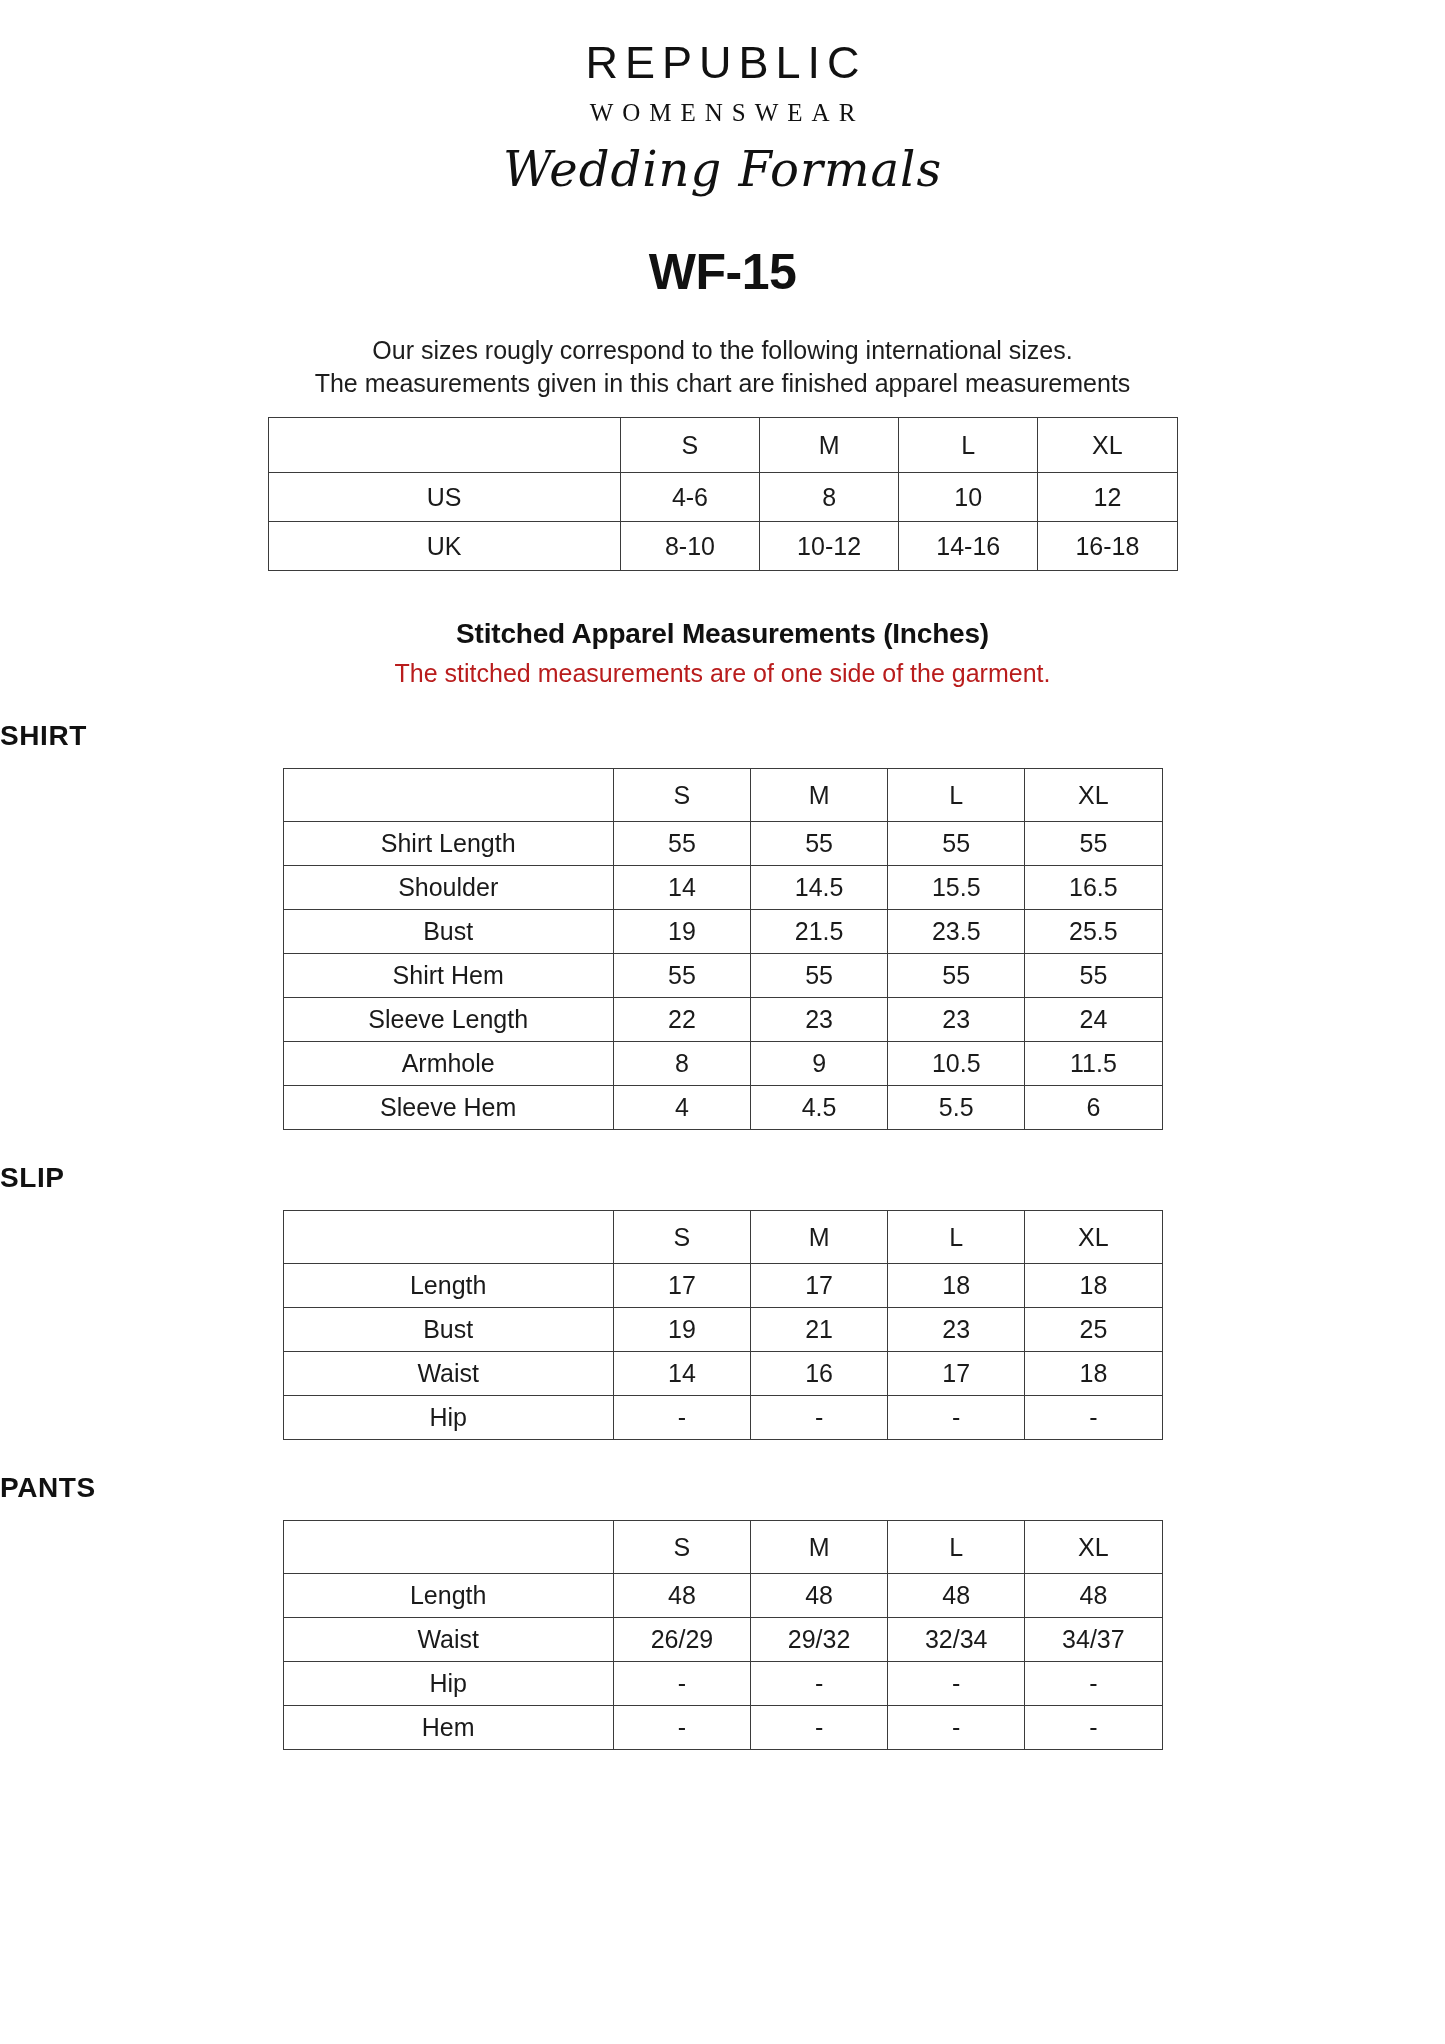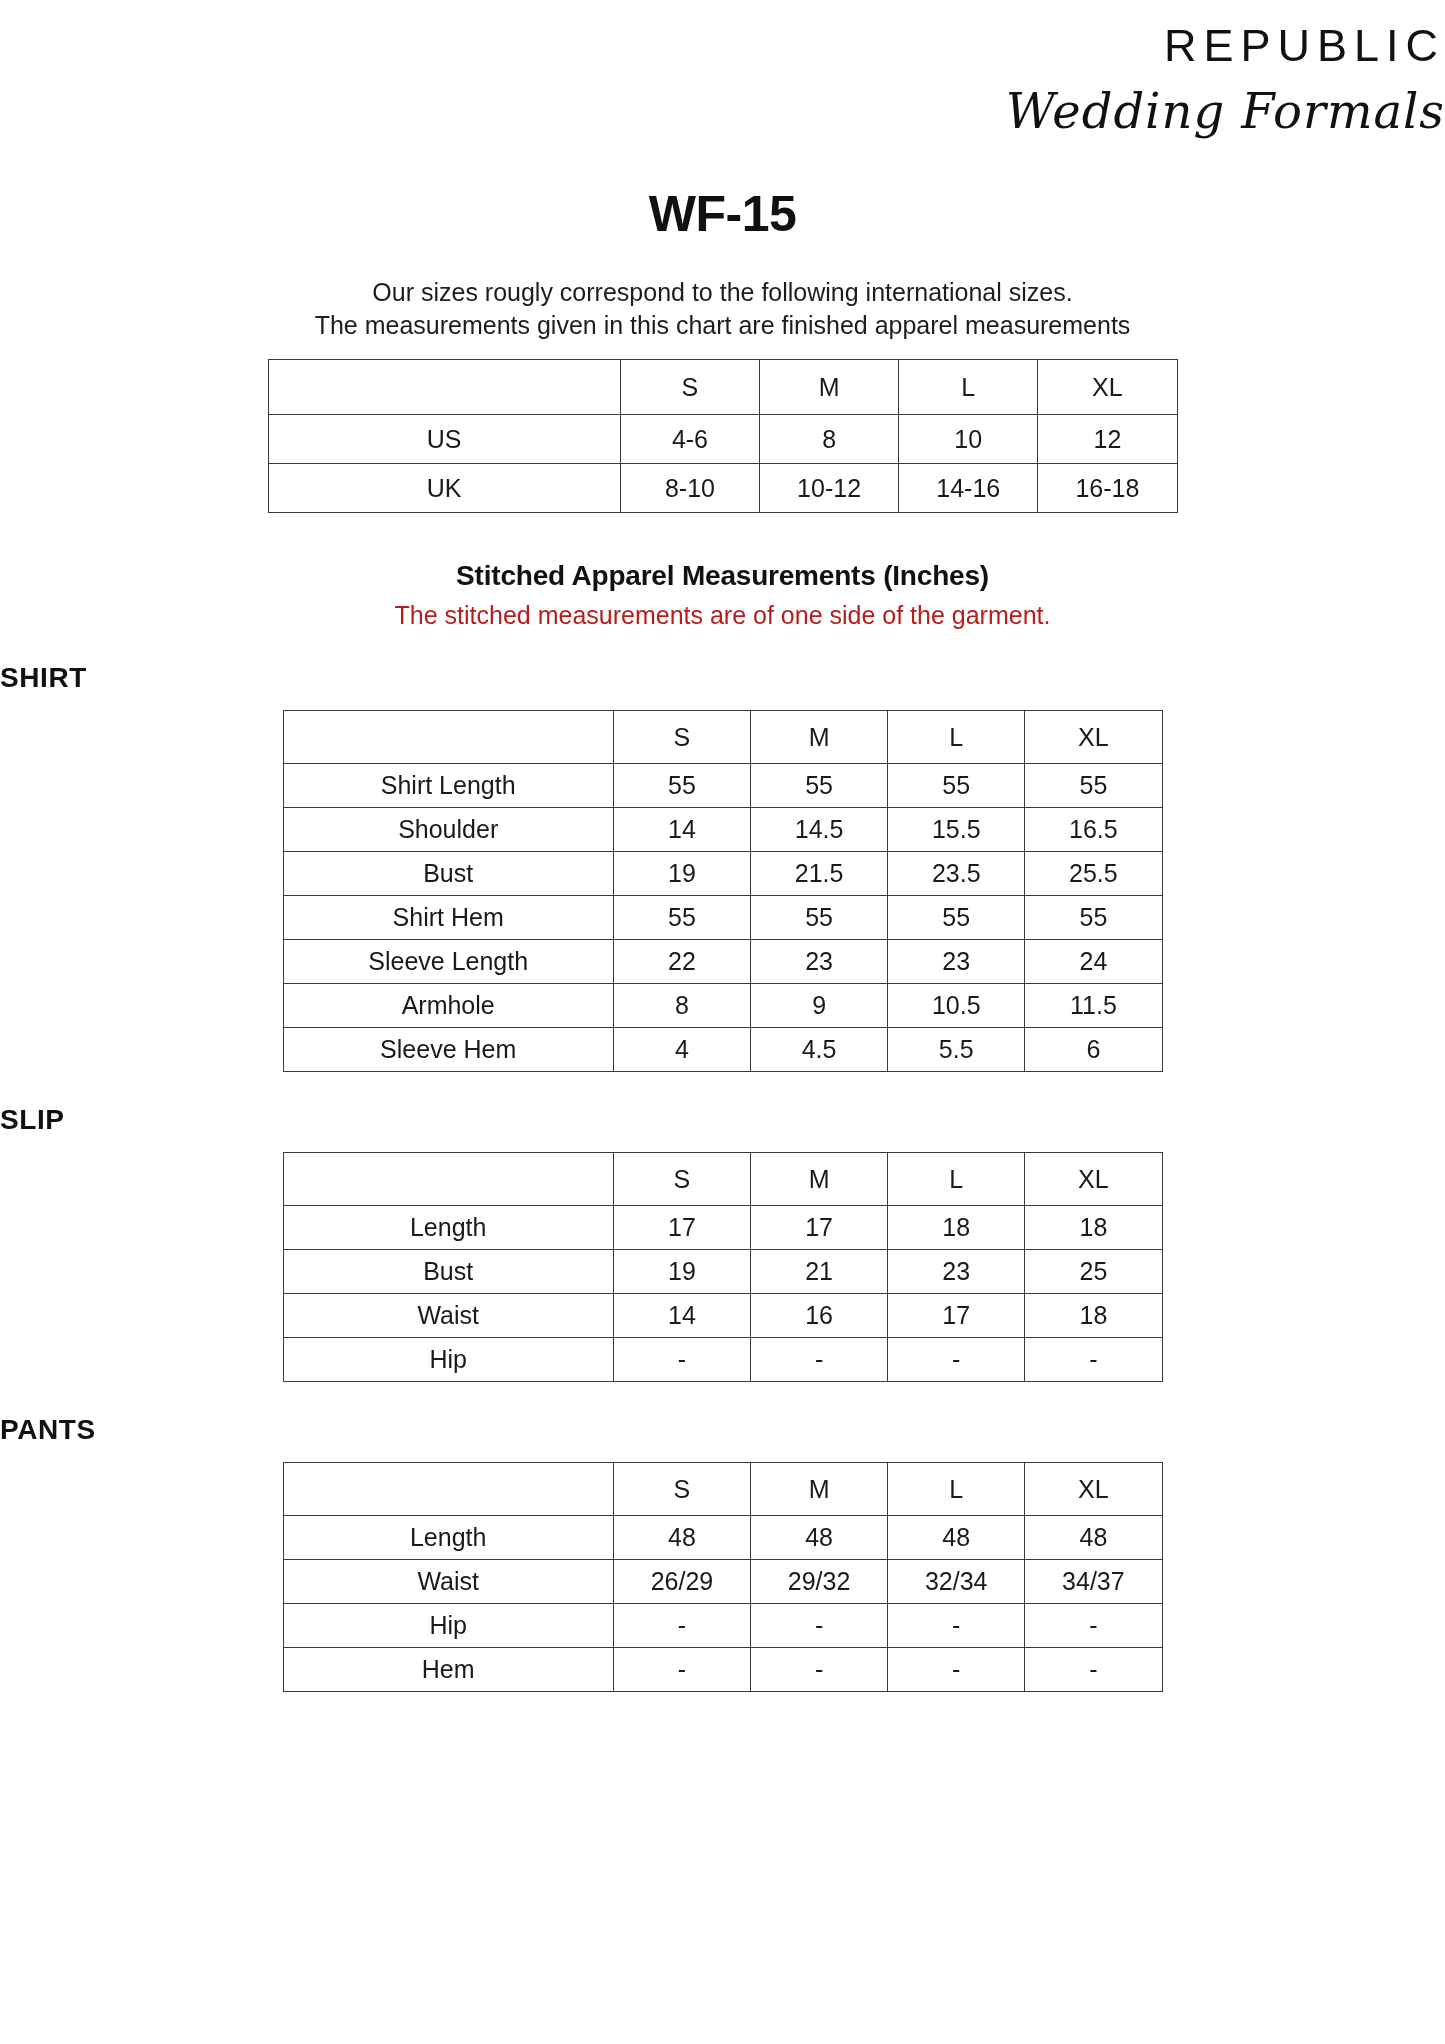--- a/index.html
+++ b/index.html
@@ -19,22 +19,23 @@
   .page {
     width: 1445px;
     min-height: 2044px;
     padding: 0;
     position: relative;
     overflow: hidden;
   }
 
   
   .brand {
-    text-align: right;
+    text-align: center;
     padding-top: 22px;
+    margin-top: 17px;
   }
   .brand-name {
     font-family: "Liberation Sans", sans-serif;
     font-size: 45px;
     letter-spacing: 7px;
     font-weight: 300;
     color: #111;
     line-height: 1.05;
     margin: 0;
     padding-left: 7px;
@@ -143,20 +144,21 @@
 
   .spacer-bottom { height: 10px; }
 </style>
 </head>
 <body>
 
 <div class="page">
 
   <div class="brand">
     <div class="brand-name">REPUBLIC</div>
+    <div class="brand-sub">WOMENSWEAR</div>
     <div class="brand-script">Wedding Formals</div>
   </div>
 
   <div class="doc-title">WF-15</div>
 
   <div class="intro">
     <div>Our sizes rougly correspond to the following international sizes.</div>
     <div>The measurements given in this chart are finished apparel measurements</div>
   </div>
 

